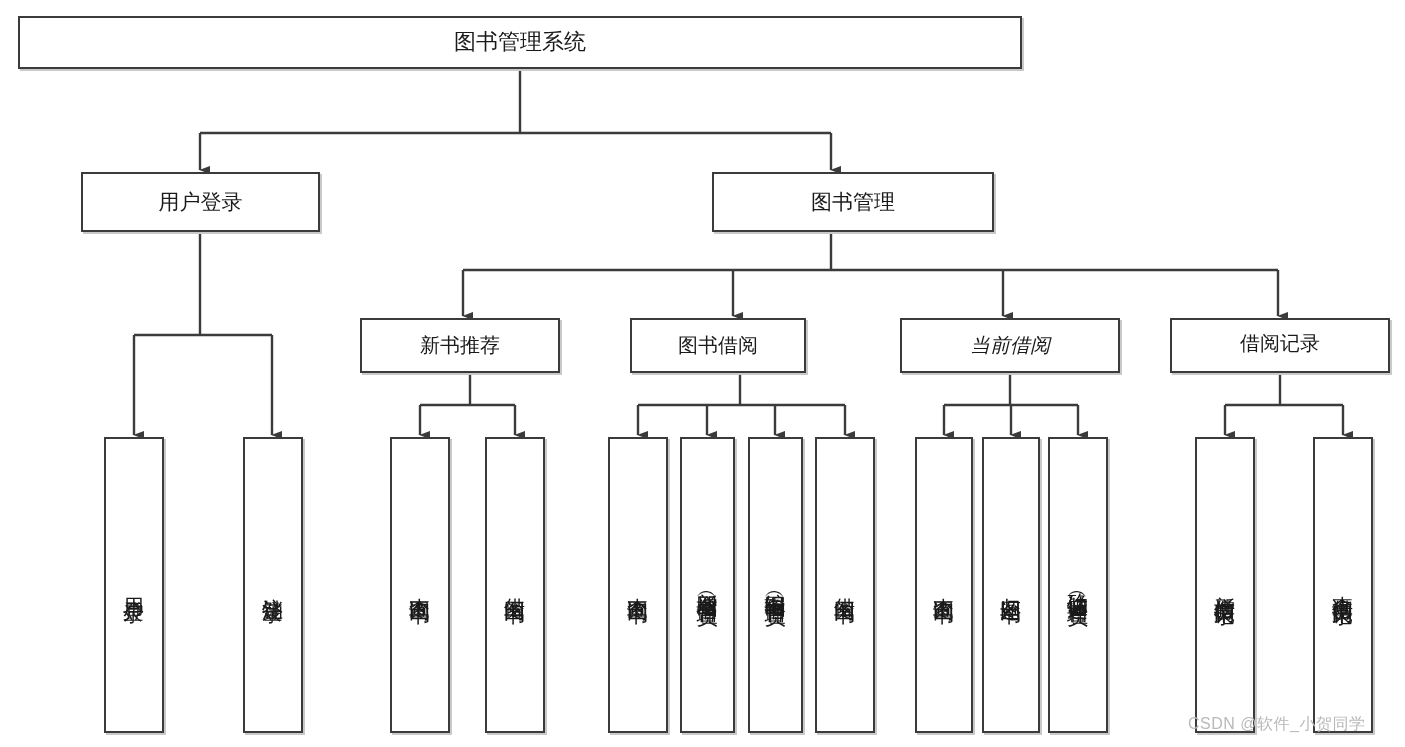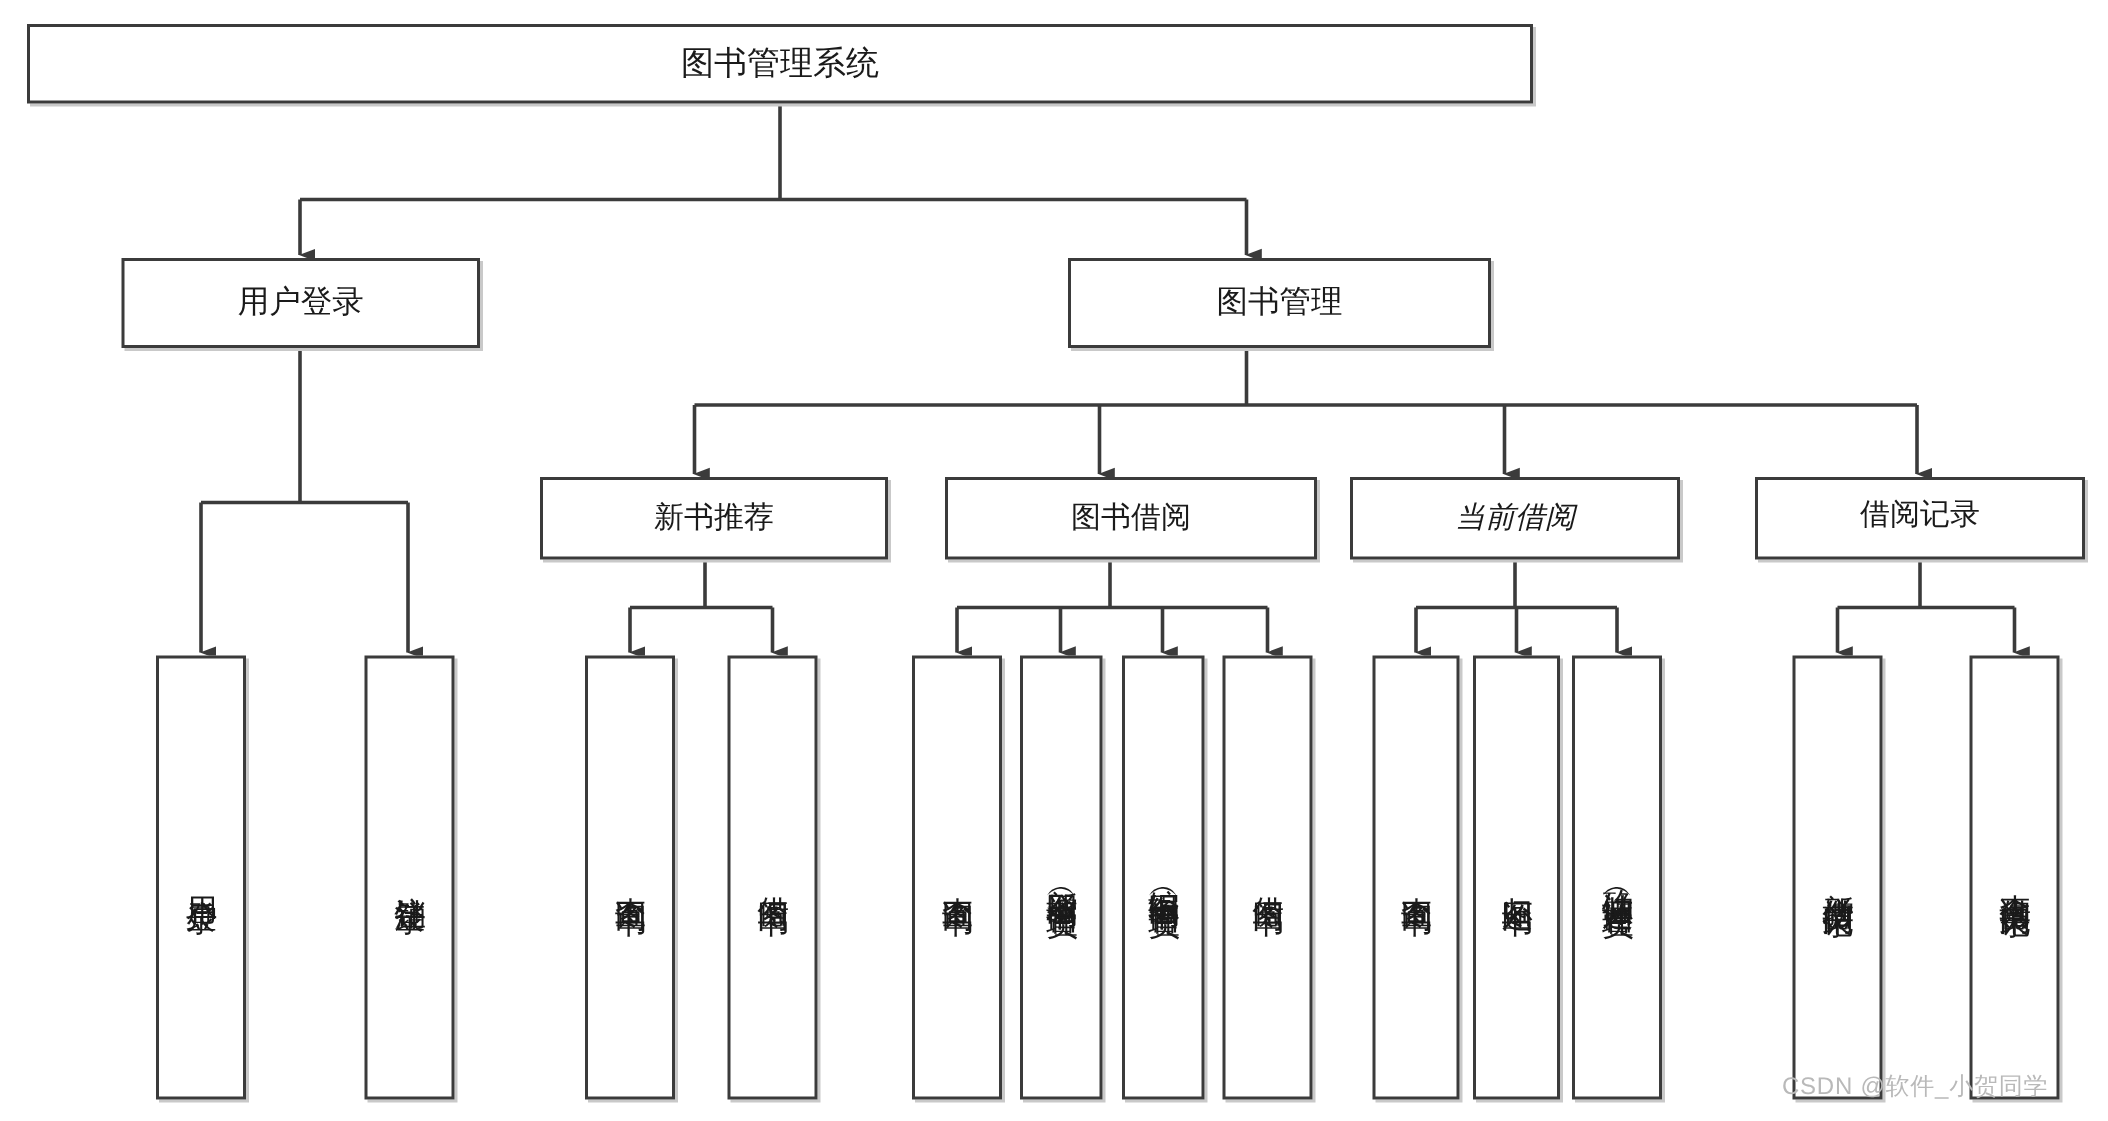--- a/index.html
+++ b/index.html
@@ -119,24 +119,24 @@
   <div id="node-layer">
       <div class="node root" style="left: 18px; top: 16px; width: 1004px; height: 53px;">
         <span class="node-label">图书管理系统</span>
       </div>
       <div class="node level1" style="left: 81px; top: 172px; width: 239px; height: 60px;">
         <span class="node-label">用户登录</span>
       </div>
       <div class="node level1" style="left: 712px; top: 172px; width: 282px; height: 60px;">
         <span class="node-label">图书管理</span>
       </div>
-      <div class="node level2" style="left: 360px; top: 318px; width: 232px; height: 55px;">
+      <div class="node level2" style="left: 360px; top: 318px; width: 200px; height: 55px;">
         <span class="node-label">新书推荐</span>
       </div>
-      <div class="node level2" style="left: 630px; top: 318px; width: 248px; height: 55px;">
+      <div class="node level2" style="left: 630px; top: 318px; width: 176px; height: 55px;">
         <span class="node-label">图书借阅</span>
       </div>
       <div class="node level2" style="left: 900px; top: 318px; width: 220px; height: 55px; font-style: italic;">
         <span class="node-label">当前借阅</span>
       </div>
       <div class="node level2" style="left: 1170px; top: 318px; width: 220px; height: 55px; font-family: Liberation Mono, monospace;">
         <span class="node-label">借阅记录</span>
       </div>
       <div class="node leaf" style="left: 104px; top: 437px; width: 60px; height: 296px;">
         <span class="node-label">用户登录</span>

